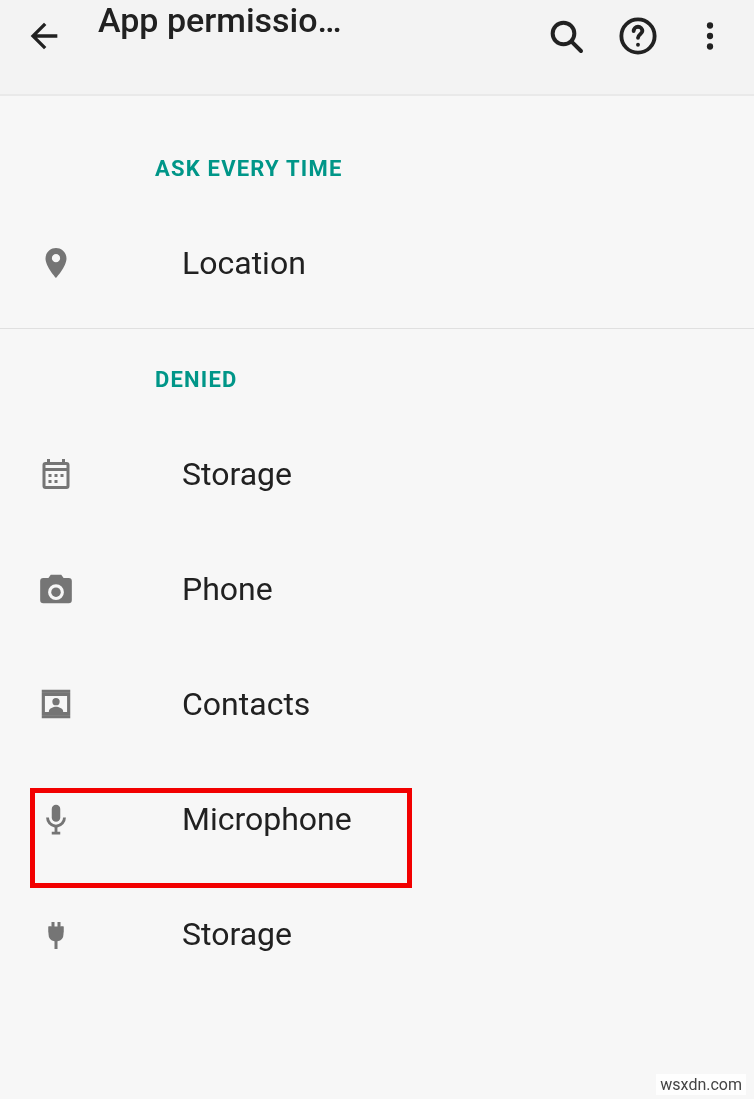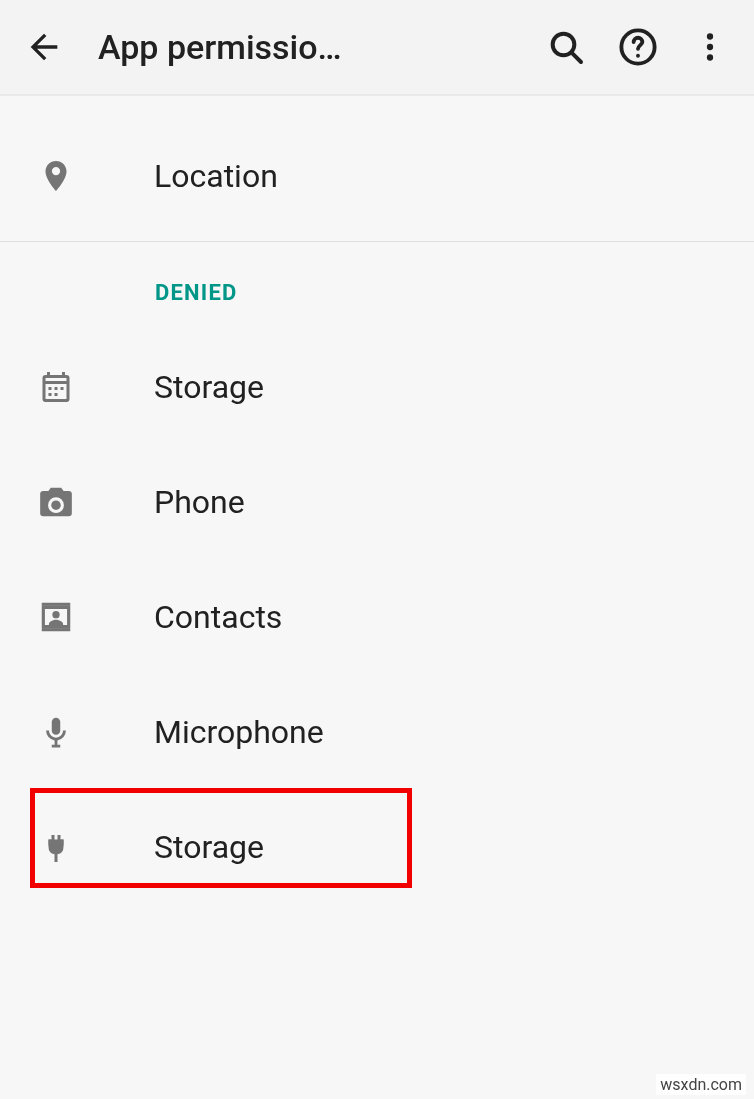--- a/index.html
+++ b/index.html
@@ -1,22 +1,22 @@
 <!DOCTYPE html>
 <html><head>
 <meta charset="utf-8">
 <style>
   * { box-sizing: border-box; margin: 0; padding: 0; }
   html, body { width: 754px; height: 1099px; font-family: Roboto, "Helvetica Neue", Arial, sans-serif; background: #f7f7f7; color: #202124; overflow: hidden; position: relative; }
-  .app-bar { height: 96px; background: #f3f3f3; border-bottom: 2px solid #e9e9e9; display: flex; align-items: center; padding: 0 8px; }
+  .app-bar { height: 96px; background: #f3f3f3; border-bottom: 2px solid #e9e9e9; display: flex; align-items: flex-start; padding: 0 8px; }
   .app-bar .icon-btn { width: 72px; height: 72px; display: flex; align-items: center; justify-content: center; cursor: pointer; }
   .app-bar .title { flex: 1; font-size: 34px; font-weight: 500; color: #212121; padding-left: 18px; white-space: nowrap; overflow: hidden; text-overflow: ellipsis; }
   .content { padding-top: 22px; }
   .section-header { font-size: 22px; font-weight: 700; letter-spacing: 1.2px; color: #009688; padding: 38px 0 24px 155px; }
-  .row { height: 115px; display: flex; align-items: center; padding-left: 24px; cursor: pointer; }
+  .row { height: 115px; display: flex; align-items: center; padding-left: 24px; cursor: pointer; gap: 28px; }
   .row .row-icon { width: 64px; height: 64px; display: flex; align-items: center; justify-content: center; }
   .row .row-label { font-size: 32px; color: #212121; padding-left: 66px; font-weight: 400; }
   .divider { height: 1px; background: #e0e0e0; margin-top: 8px; }
   .highlight { position: absolute; border: 5px solid #f20000; pointer-events: none; }
   .watermark { position: absolute; right: 8px; bottom: 4px; font-size: 16px; color: #444; background: rgba(255,255,255,0.85); padding: 1px 4px; }
   svg { display: block; }
 </style>
 </head>
 <body>
 
@@ -44,20 +44,21 @@
     <svg width="36" height="36" viewBox="0 0 24 24" fill="#212121">
         <circle cx="12" cy="5" r="2.1"></circle>
         <circle cx="12" cy="12" r="2.1"></circle>
         <circle cx="12" cy="19" r="2.1"></circle>
       </svg>
   </div>
 </div>
 
 <div class="content">
 
+  <div class="section-header">ASK EVERY TIME</div>
 
   <div class="row">
     <span class="row-icon">
       <svg width="36" height="36" viewBox="0 0 24 24" fill="#757575">
           <path d="M12 2C8.1 2 5 5.1 5 9c0 5.3 7 13 7 13s7-7.7 7-13c0-3.9-3.1-7-7-7zm0 9.5A2.5 2.5 0 1 1 12 6a2.5 2.5 0 0 1 0 5.5z"></path>
         </svg>
     </span>
     <span class="row-label">Location</span>
   </div>
 

